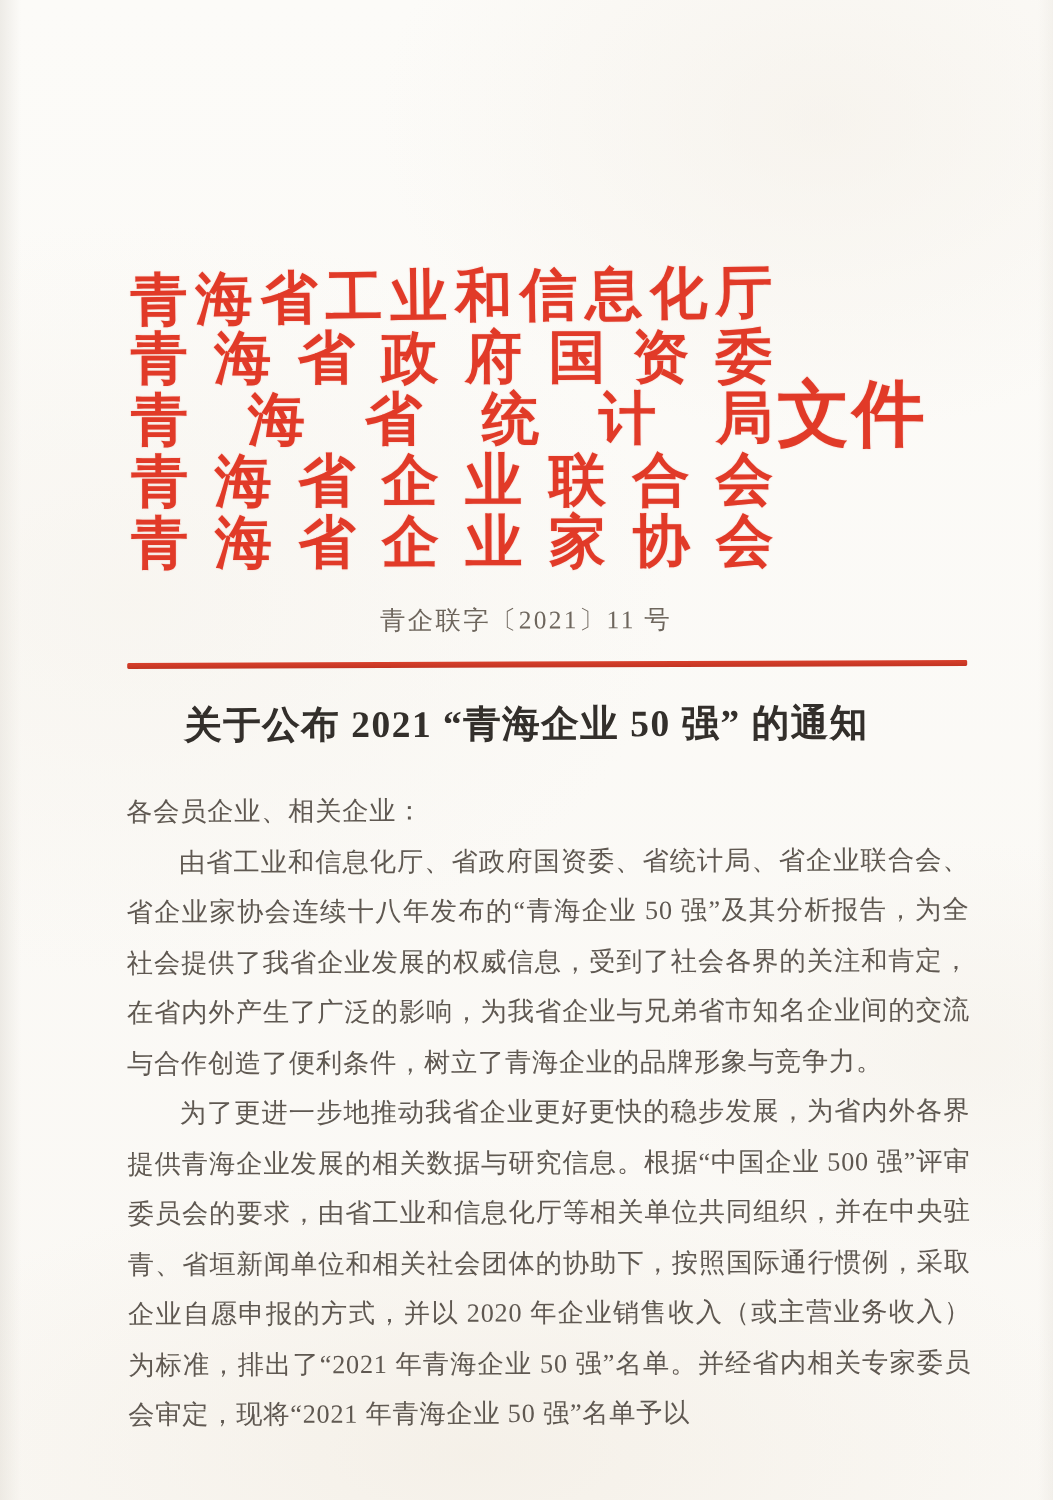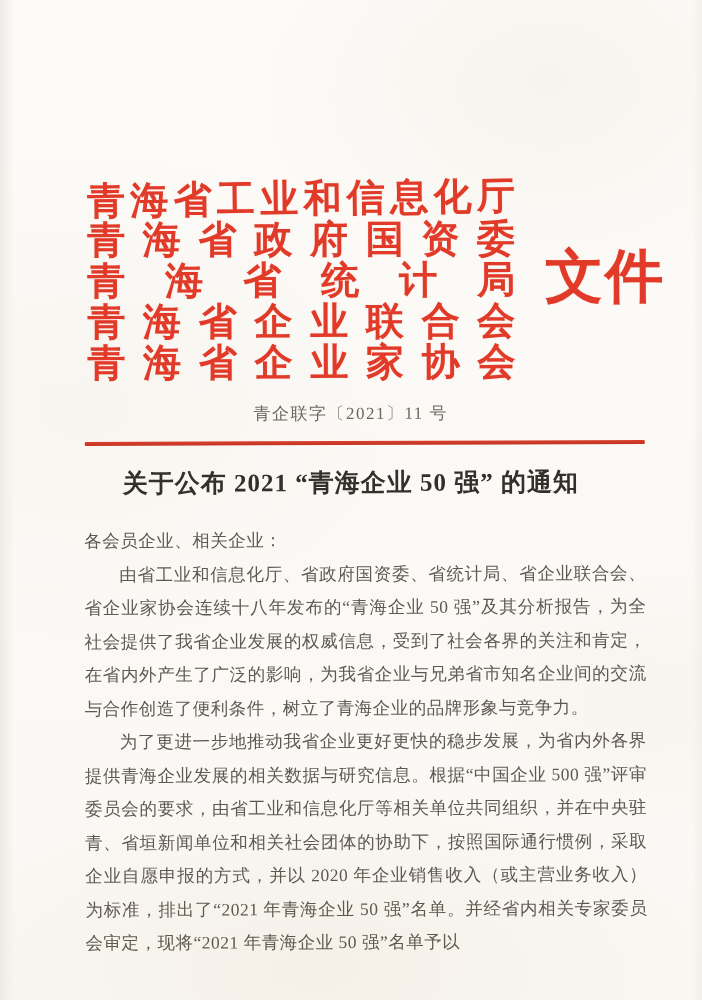--- a/index.html
+++ b/index.html
@@ -50,22 +50,22 @@
     height: 41px;
     line-height: 41px;
     font-size: 38px;
     font-weight: 700;
     color: #e13a28;
     text-shadow: 0 0 1px rgba(225,58,40,0.35);
     white-space: nowrap;
   }
   .org-line:first-child { transform: rotate(-0.55deg); }
   .doc-word {
-    margin-left: 30px;
-    font-size: 58px;
+    margin-left: 3px;
+    font-size: 48px;
     font-weight: 700;
     color: #e13a28;
     letter-spacing: 2px;
     text-shadow: 0 0 1px rgba(225,58,40,0.4);
     line-height: 1;
     margin-top: -6px;
     text-align: center;
   }
 
   

